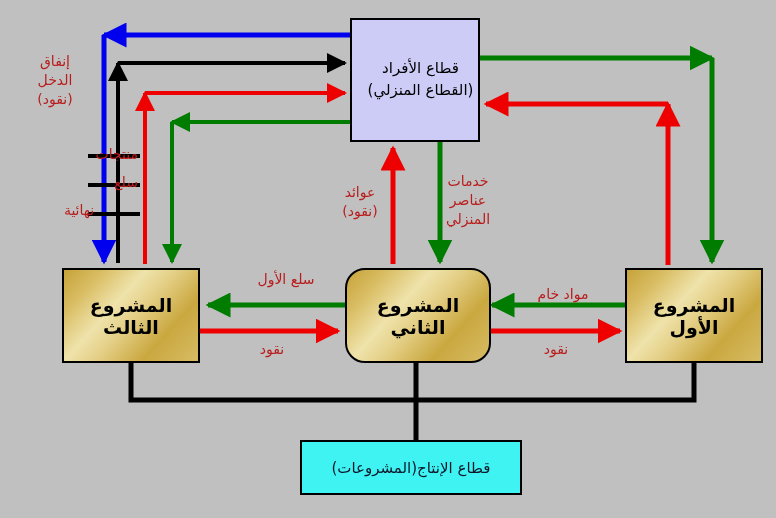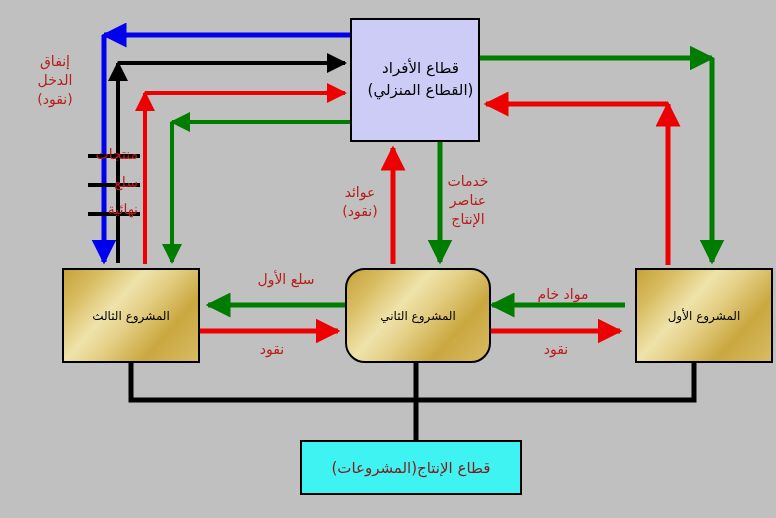--- a/index.html
+++ b/index.html
@@ -21,36 +21,36 @@
     background:#ccccf7;
     padding-left:11px;
   }
   .node-households .nlabel{font-size:15px;line-height:1.45;color:#000;direction:rtl;}
 
   .node-proj{
     background:linear-gradient(132deg,#c6a33a 0%,#d9bd63 18%,#efe3ab 38%,#e4cf86 52%,#caa840 74%,#d7bc64 100%);
   }
   .node-proj3{left:62px;top:268px;width:138px;height:95px;}
   .node-proj2{left:345px;top:268px;width:146px;height:95px;border-radius:20px;}
-  .node-proj1{left:625px;top:268px;width:138px;height:95px;margin-left:10px;}
-  .node-proj .nlabel{font-size:12px;color:#000;direction:rtl;}
+  .node-proj1{left:625px;top:268px;width:138px;height:95px;}
+  .node-proj .nlabel{font-size:19px;color:#000;direction:rtl;font-weight:bold;}
 
   .node-production{
     left:300px;top:440px;width:222px;height:55px;
     background:#3ff3f3;
   }
-  .node-production .nlabel{font-size:15px;color:#7f1d1d;direction:rtl;}
+  .node-production .nlabel{font-size:15px;color:#0f172a;direction:rtl;}
 
   .flabel{position:absolute;color:#b91c1c;direction:rtl;text-align:center;
     font-size:14px;line-height:1.35;white-space:pre-line;}
 
   .lbl-income{left:18px;top:52px;width:74px;}
   .lbl-goods1{left:20px;top:145px;width:118px;text-align:right;font-size:14px;}
   .lbl-goods2{left:20px;top:173px;width:118px;text-align:right;font-size:14px;}
-  .lbl-goods3{left:20px;top:201px;width:118px;text-align:right;font-size:14px;font-family:Liberation Serif, serif;}
+  .lbl-goods3{left:20px;top:201px;width:118px;text-align:center;font-size:14px;}
   .lbl-returns{left:325px;top:183px;width:70px;}
   .lbl-factor{left:430px;top:172px;width:76px;}
   .lbl-inter{left:228px;top:270px;width:116px;}
   .lbl-money-mid{left:236px;top:340px;width:72px;}
   .lbl-raw{left:508px;top:285px;width:110px;}
   .lbl-money-right{left:520px;top:340px;width:72px;}
 </style>
 </head>
 <body>
 
@@ -164,21 +164,21 @@
 (نقود)</div>
 
   <div class="flabel lbl-goods2">سلع</div>
   <div class="flabel lbl-goods1">منتجات</div>
   <div class="flabel lbl-goods3">نهائية</div>
 
   <div class="flabel lbl-returns">عوائد
 (نقود)</div>
   <div class="flabel lbl-factor">خدمات
 عناصر
-الإنتاج</div>
+المنزلي</div>
 
   <div class="flabel lbl-inter">سلع الأول</div>
   <div class="flabel lbl-money-mid">نقود</div>
 
   <div class="flabel lbl-raw">مواد خام</div>
   <div class="flabel lbl-money-right">نقود</div>
 
 </div>
 
 </body></html>

